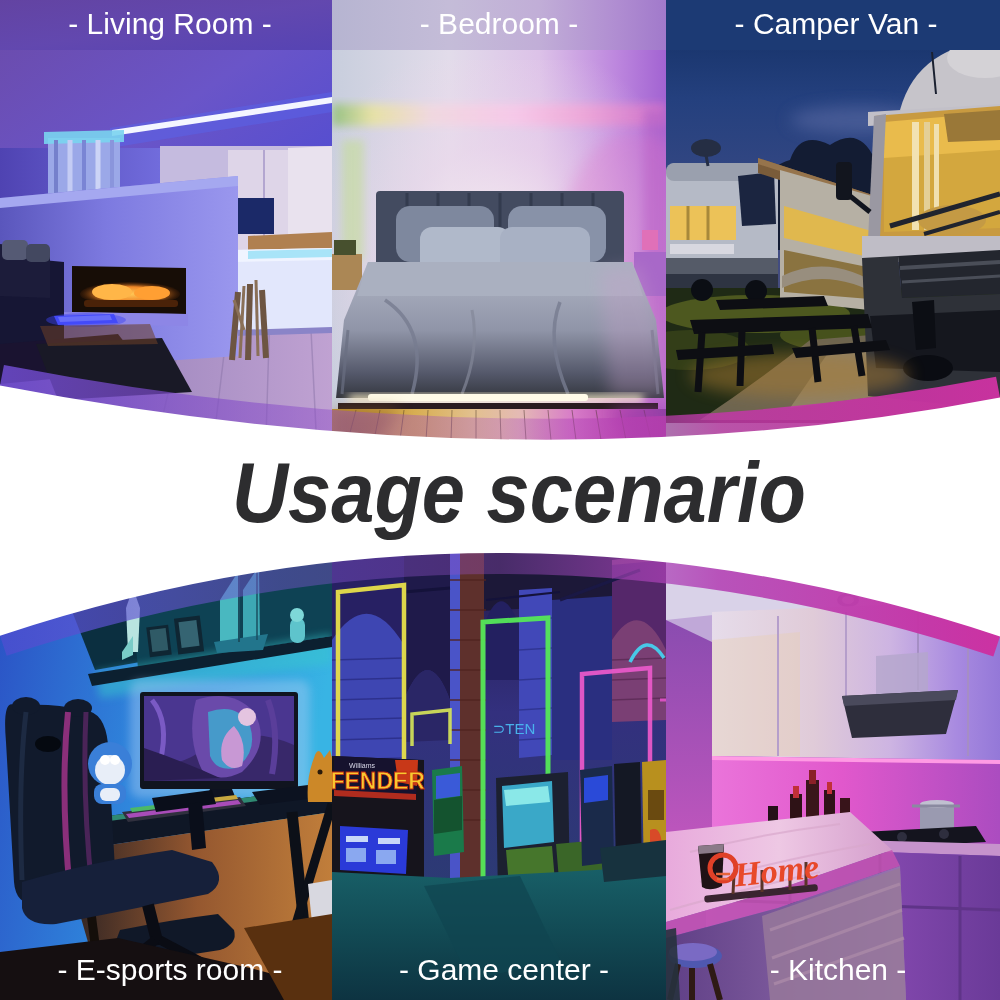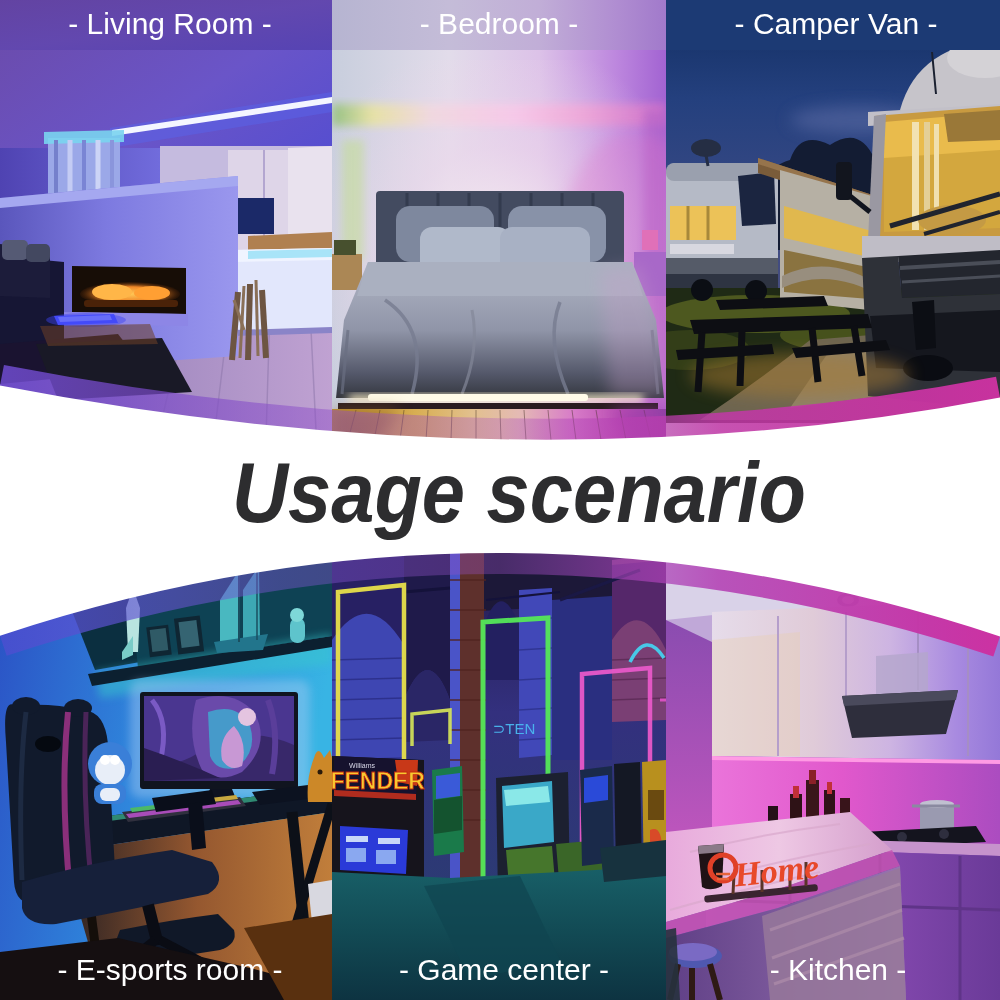--- a/index.html
+++ b/index.html
@@ -1,17 +1,17 @@
 <!DOCTYPE html>
 <html><head>
 <meta charset="utf-8">
 <style>
 html,body{margin:0;padding:0;background:#fff}
 body{width:1000px;height:1000px;overflow:hidden;font-family:"Liberation Sans",sans-serif}
-.stage{position:relative;width:1000px;height:1000px;background:#e5e5e5}
+.stage{position:relative;width:1000px;height:1000px;background:#86efac}
 svg{position:absolute;top:0;left:0;display:block}
 </style>
 </head>
 <body>
 <div class="stage">
 <svg width="1000" height="1000" viewBox="0 0 1000 1000">
 <defs>
 <linearGradient id="lrceil" x1="0" y1="0" x2="1" y2="1">
 <stop offset="0" stop-color="#6b4aa8"></stop>
           <stop offset="0.5" stop-color="#6a55c8"></stop>

